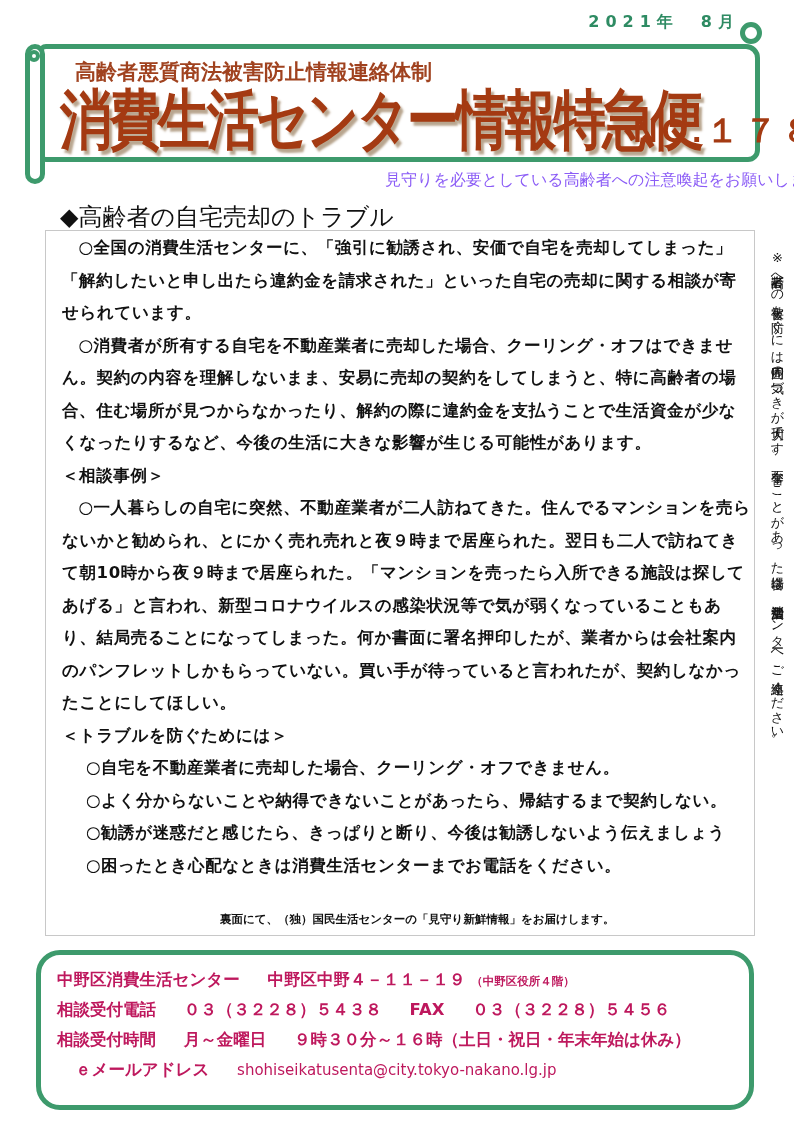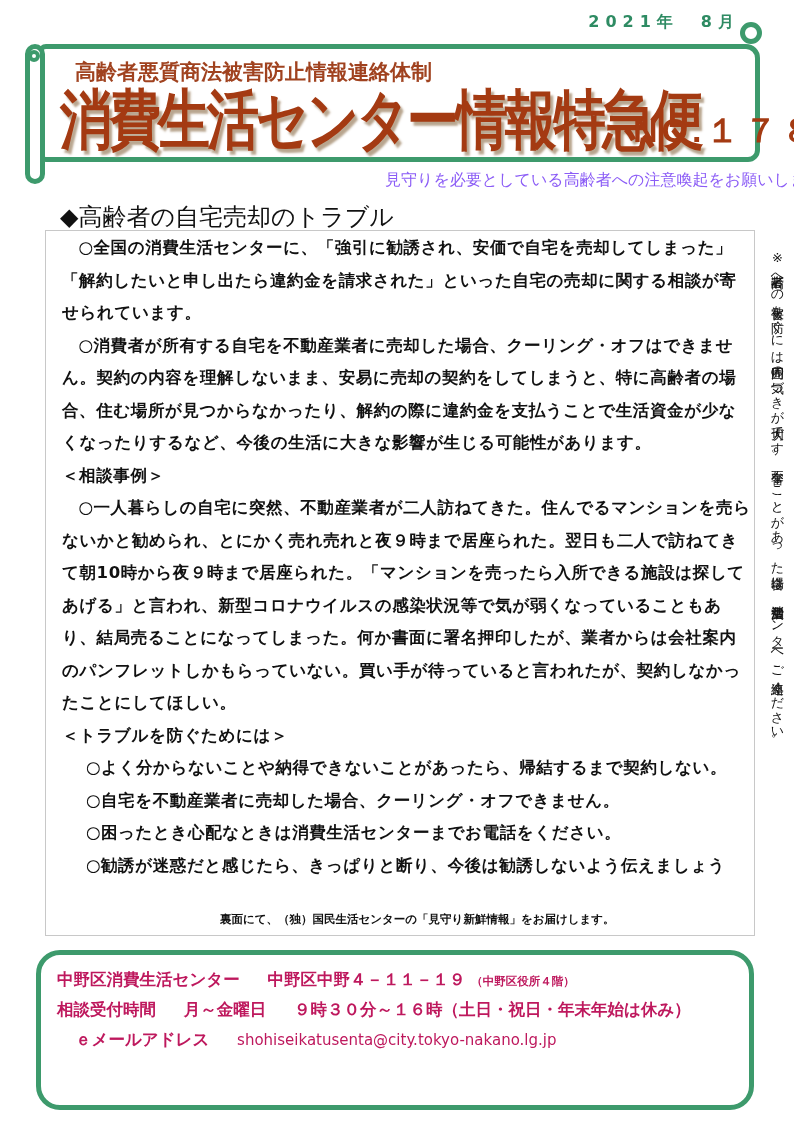--- a/index.html
+++ b/index.html
@@ -69,37 +69,43 @@
 <div class="tagline">見守りを必要としている高齢者への注意喚起をお願いします。</div>
 
 <div class="section-heading">◆高齢者の自宅売却のトラブル</div>
 <div class="content-box"></div>
 <div class="content-text">
   <p class="indent">○全国の消費生活センターに、「強引に勧誘され、安価で自宅を売却してしまった」「解約したいと申し出たら違約金を請求された」といった自宅の売却に関する相談が寄せられています。</p>
   <p class="indent">○消費者が所有する自宅を不動産業者に売却した場合、クーリング・オフはできません。契約の内容を理解しないまま、安易に売却の契約をしてしまうと、特に高齢者の場合、住む場所が見つからなかったり、解約の際に違約金を支払うことで生活資金が少なくなったりするなど、今後の生活に大きな影響が生じる可能性があります。</p>
   <p>＜相談事例＞</p>
   <p class="indent">○一人暮らしの自宅に突然、不動産業者が二人訪ねてきた。住んでるマンションを売らないかと勧められ、とにかく売れ売れと夜９時まで居座られた。翌日も二人で訪ねてきて朝10時から夜９時まで居座られた。「マンションを売ったら入所できる施設は探してあげる」と言われ、新型コロナウイルスの感染状況等で気が弱くなっていることもあり、結局売ることになってしまった。何か書面に署名押印したが、業者からは会社案内のパンフレットしかもらっていない。買い手が待っていると言われたが、契約しなかったことにしてほしい。</p>
   <p>＜トラブルを防ぐためには＞</p>
+  <p class="bullet">○自宅を不動産業者に売却した場合、クーリング・オフできません。</p>
   <p class="bullet">○よく分からないことや納得できないことがあったら、帰結するまで契約しない。</p>
-  <p class="bullet">○自宅を不動産業者に売却した場合、クーリング・オフできません。</p>
+  <p class="bullet">○勧誘が迷惑だと感じたら、きっぱりと断り、今後は勧誘しないよう伝えましょう</p>
   <p class="bullet">○困ったとき心配なときは消費生活センターまでお電話をください。</p>
-  <p class="bullet">○勧誘が迷惑だと感じたら、きっぱりと断り、今後は勧誘しないよう伝えましょう</p>
 </div>
 <div class="footnote-line">裏面にて、（独）国民生活センターの「見守り新鮮情報」をお届けします。</div>
 
 <div class="side-note">※高齢者への被害を防ぐには周囲の気づきが大切です。不審なことがあった場合は、消費生活センターへご連絡ください。</div>
 
 <div class="contact-box"></div>
 <div class="contact-text">
   <div class="row">
     <span>中野区消費生活センター</span><span class="gap"></span>
     <span>中野区中野４－１１－１９</span>
     <span class="small">（中野区役所４階）</span>
   </div>
   <div class="row">
+    <span>相談受付電話</span><span class="gap"></span>
+    <span>０３（３２２８）５４３８</span><span class="gap"></span>
+    <span>FAX</span><span class="gap"></span>
+    <span>０３（３２２８）５４５６</span>
+  </div>
+  <div class="row">
     <span>相談受付時間</span><span class="gap"></span>
     <span>月～金曜日</span><span class="gap"></span>
     <span>９時３０分～１６時（土日・祝日・年末年始は休み）</span>
   </div>
   <div class="row email-row">
     <span>ｅメールアドレス</span><span class="gap"></span>
     <span class="email">shohiseikatusenta@city.tokyo-nakano.lg.jp</span>
   </div>
 </div>
 

